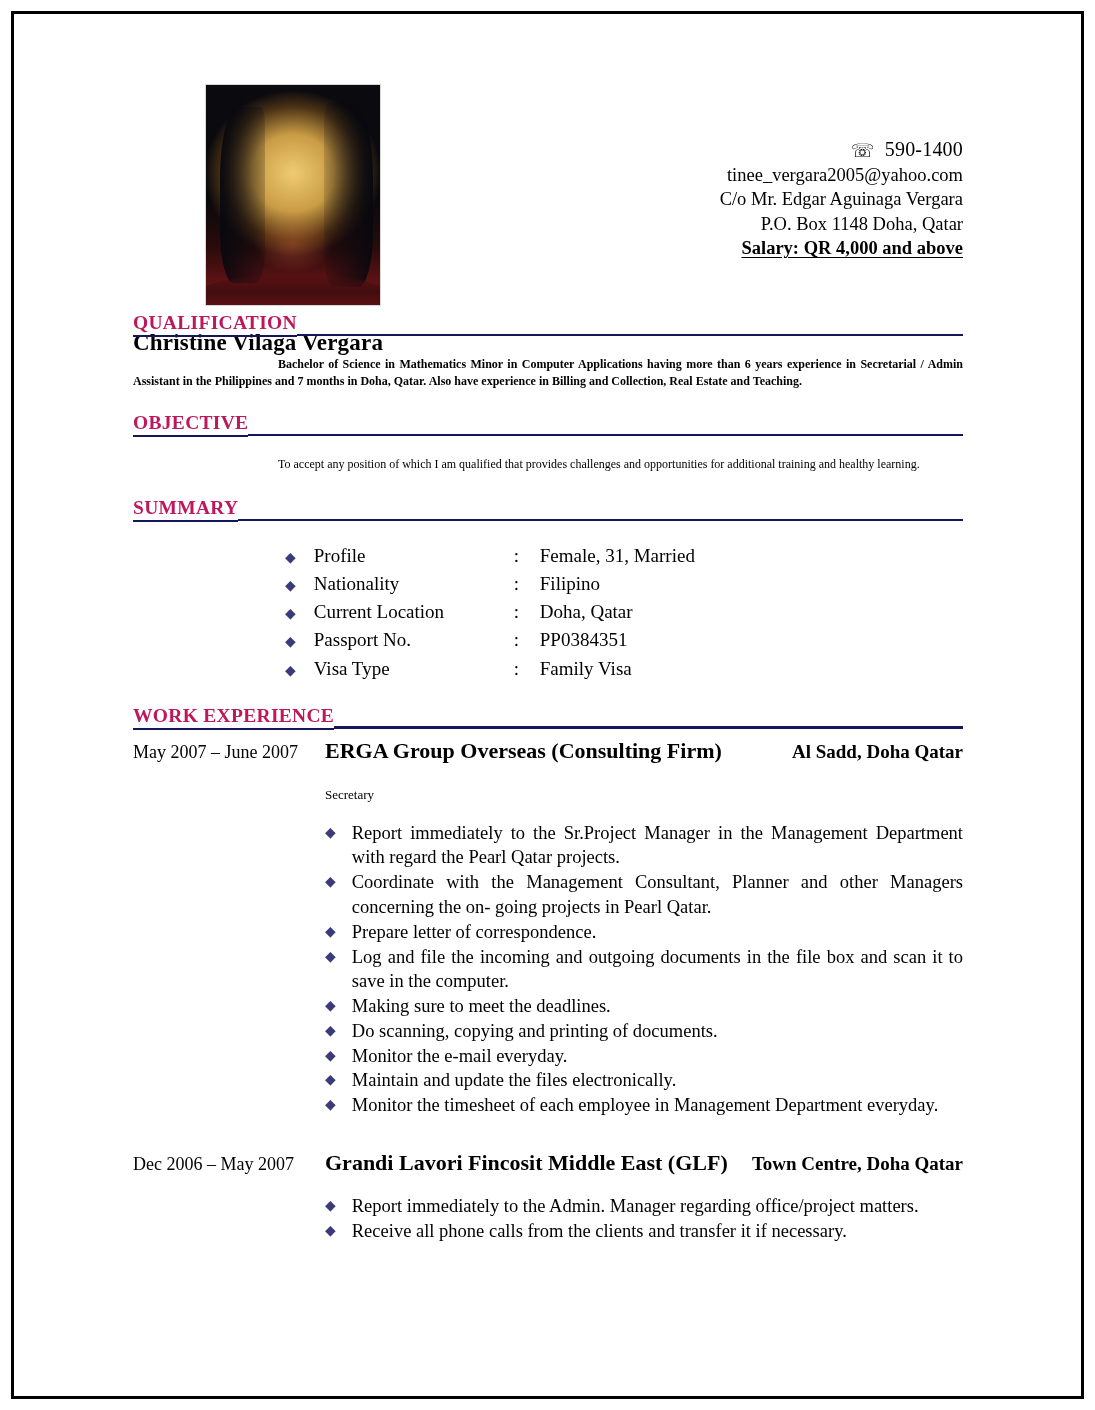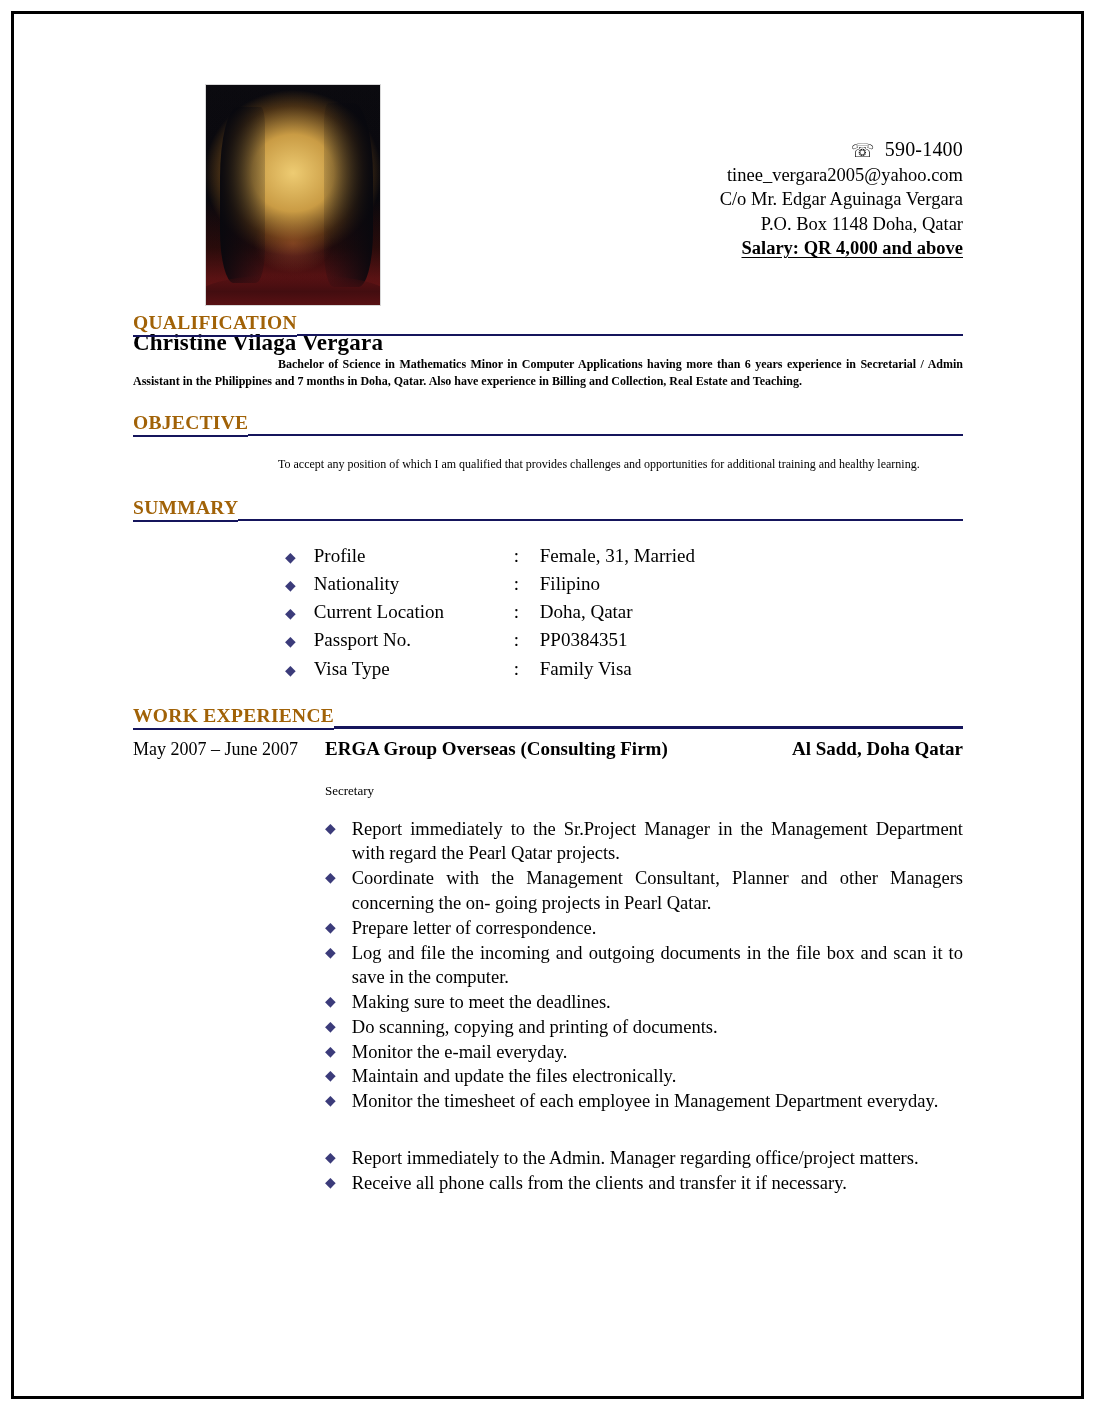--- a/index.html
+++ b/index.html
@@ -115,21 +115,21 @@
     position: relative;
   }
   .section-heading {
     display: flex;
     align-items: flex-end;
     margin: 0;
   }
   .section-heading .label {
     font-size: 19.5px;
     font-weight: bold;
-    color: #a16207;
+    color: #be185d;
     letter-spacing: 0.3px;
     border-bottom: 2.5px solid #15155c;
     padding-bottom: 1px;
     white-space: nowrap;
   }
   .section-heading .rule {
     flex: 1 1 auto;
     height: 2.5px;
     background: #15155c;
     margin-bottom: 1px;
@@ -183,21 +183,21 @@
     align-items: baseline;
     font-size: 18px;
   }
   .job-head .dates {
     width: 192px;
     flex: 0 0 auto;
   }
   .job-head .company {
     flex: 1 1 auto;
     font-weight: bold;
-    font-size: 19px;
+    font-size: 22px;
   }
   .job-head .location {
     flex: 0 0 auto;
     font-weight: bold;
     font-size: 19px;
     text-align: center;
   }
   .job-title {
     margin-left: 192px;
     font-size: 13px;
@@ -354,20 +354,25 @@
             <span class="txt">Maintain and update the files electronically.</span>
           </li>
         <li>
             <span class="diamond">◆</span>
             <span class="txt">Monitor the timesheet of each employee in Management Department everyday.</span>
           </li>
       </ul>
     </div>
 
     <div style="margin-top:32px;">
+      <div class="job-head">
+        <span class="dates">Dec 2006 – May 2007</span>
+        <span class="company">Grandi Lavori Fincosit Middle East (GLF)</span>
+        <span class="location">Town Centre, Doha Qatar</span>
+      </div>
       <ul class="duties" style="margin-top:18px;">
         <li>
             <span class="diamond">◆</span>
             <span class="txt" style="text-align:left;">Report immediately to the Admin. Manager regarding office/project matters.</span>
           </li>
         <li>
             <span class="diamond">◆</span>
             <span class="txt" style="text-align:left;">Receive all phone calls from the clients and transfer it if necessary.</span>
           </li>
       </ul>

